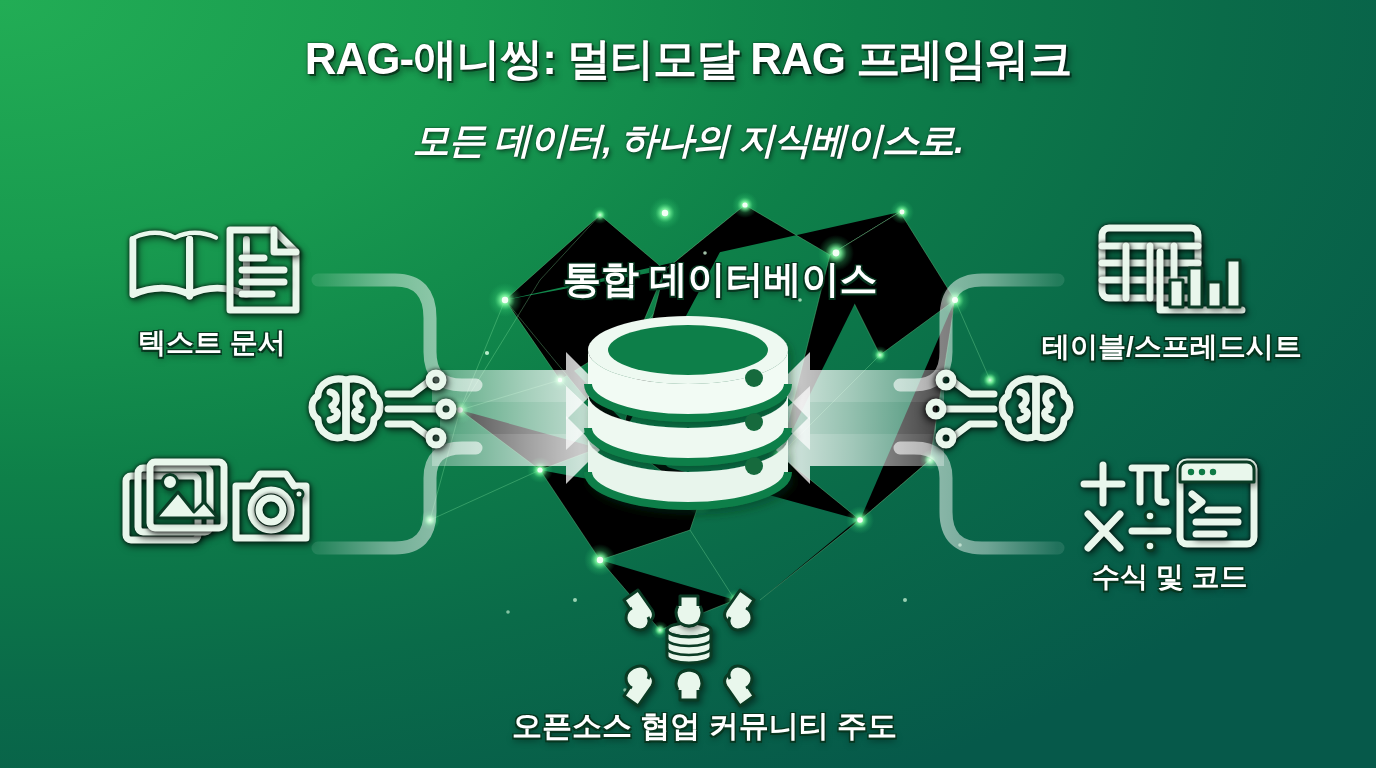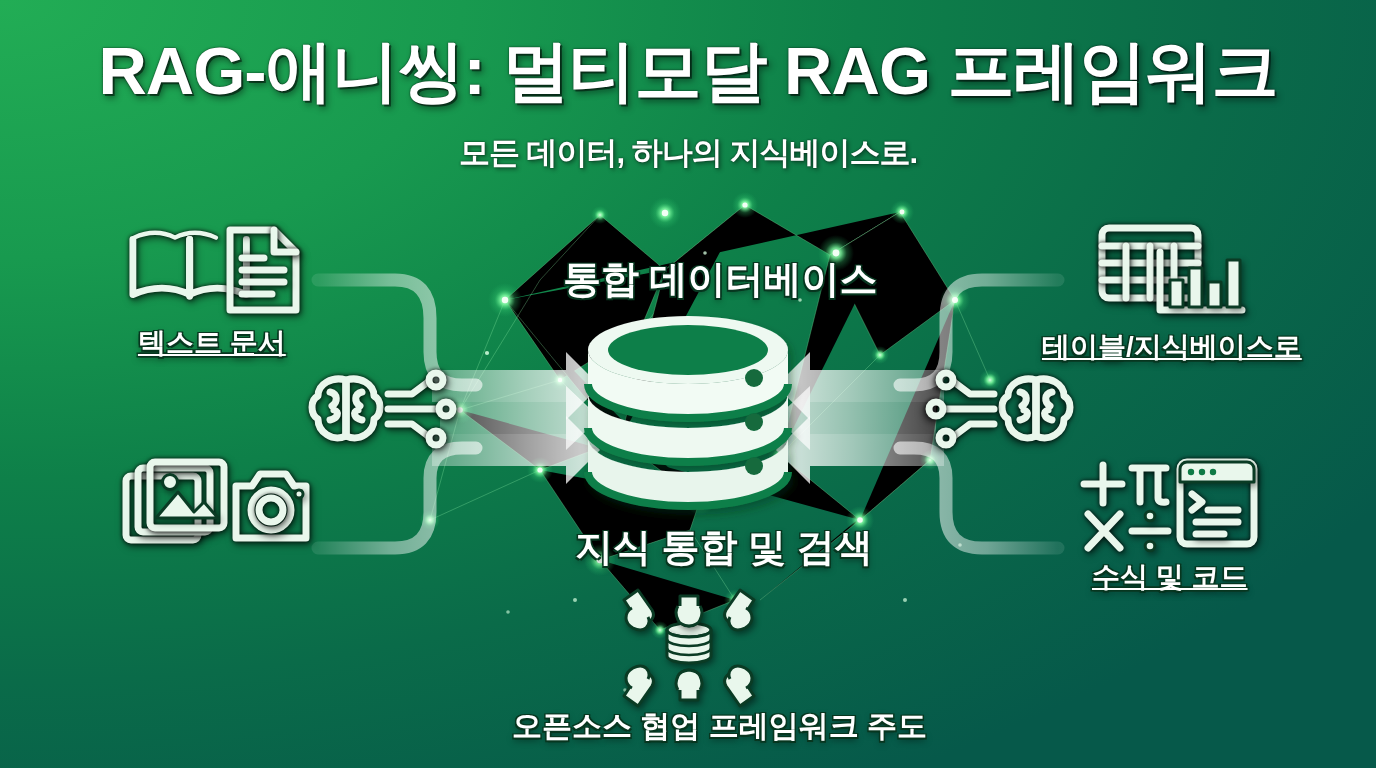--- a/index.html
+++ b/index.html
@@ -27,35 +27,35 @@
     left:0; right:0;
     text-align:center;
     color:#ffffff;
     font-weight:bold;
     letter-spacing:-1px;
     text-shadow:
        0 0 2px rgba(0,0,0,.75),
        2px 2px 0 rgba(0,0,0,.45),
        3px 4px 7px rgba(0,0,0,.45);
   }
-  #page-title{ top:36px; font-size:67px; line-height:1.05; }
-  #page-subtitle{ top:132px; font-size:31px; font-weight:bold;
-      text-shadow:0 0 2px rgba(0,0,0,.7), 2px 2px 4px rgba(0,0,0,.45); }
+  #page-title{ top:36px; font-size:44px; line-height:1.05; }
+  #page-subtitle{ top:116px; font-size:37px; font-weight:bold;
+      text-shadow:0 0 2px rgba(0,0,0,.7), 2px 2px 4px rgba(0,0,0,.45);font-style:italic; }
 
   .node-label{
     position:absolute;
     color:#ffffff;
     font-weight:bold;
     white-space:nowrap;
     text-shadow:
       -1.5px -1.5px 0 #07361f, 1.5px -1.5px 0 #07361f,
       -1.5px  1.5px 0 #07361f, 1.5px  1.5px 0 #07361f,
       0 3px 6px rgba(0,0,0,.5);
   }
-  .corner-label{ font-size:28px;text-decoration:underline; }
+  .corner-label{ font-size:28px; }
   .center-label{ font-size:38px; }
   .bottom-label{ font-size:30px; }
 
   .icon-wrap{ position:absolute; }
   svg{ display:block; overflow:visible; }
   .stroke-ico{
     fill:none;
     stroke:#e9f7ec;
     stroke-width:7;
     stroke-linecap:round;
@@ -264,21 +264,21 @@
       </g>
       <g>
         <path class="stroke-ico" stroke-width="7" d="M64 28 V86 H146"></path>
         <rect class="fill-ico" stroke-width="0" x="74" y="56" width="13" height="27"></rect>
         <rect class="fill-ico" stroke-width="0" x="93" y="44" width="13" height="39"></rect>
         <rect class="fill-ico" stroke-width="0" x="112" y="58" width="13" height="25"></rect>
         <rect class="fill-ico" stroke-width="0" x="131" y="36" width="13" height="47"></rect>
       </g>
     </svg>
   </div>
-  <div class="node-label corner-label" style="left:1042px; top:328px;">테이블/지식베이스로</div>
+  <div class="node-label corner-label" style="left:1042px; top:328px;">테이블/스프레드시트</div>
 
   <div class="icon-wrap" style="left:1078px; top:456px;">
     <svg width="180" height="100" viewBox="0 0 180 100">
       <g>
         <path class="stroke-ico" stroke-width="8" d="M6 28 H44 M25 9 V47"></path>
       </g>
       <g>
         <path class="stroke-ico" stroke-width="7" d="M54 12 H88 M62 12 V46 M80 12 V42 Q80 47 88 46"></path>
       </g>
       <g>
@@ -374,21 +374,20 @@
         <path fill="none" stroke="#0f7f48" stroke-width="8" d="M10 118 a100 34 0 0 0 200 0"></path>
         <path fill="none" stroke="#0f7f48" stroke-width="8" d="M10 162 a100 34 0 0 0 200 0"></path>
 
         <circle cx="176" cy="68" r="9" fill="#126b3e"></circle>
         <circle cx="176" cy="112" r="9" fill="#126b3e"></circle>
         <circle cx="176" cy="156" r="9" fill="#126b3e"></circle>
       </g>
     </svg>
   </div>
 
-  <div class="node-label center-label" style="left:575px; top:522px;">지식 통합 및 검색</div>
 
   <div class="icon-wrap" style="left:616px; top:592px;">
     <svg width="146" height="112" viewBox="0 0 146 112">
 
       <g>
         <ellipse class="fill-ico" stroke-width="2.5" cx="73" cy="38" rx="22" ry="7"></ellipse>
         <path class="fill-ico" stroke-width="2.5" d="M51 38 v26 a22 7 0 0 0 44 0 v-26 a22 7 0 0 1 -44 0 z"></path>
         <path fill="none" stroke="#0a3b24" stroke-width="2.5" d="M51 47 a22 7 0 0 0 44 0"></path>
         <path fill="none" stroke="#0a3b24" stroke-width="2.5" d="M51 56 a22 7 0 0 0 44 0"></path>
       </g>
@@ -417,15 +416,15 @@
         <path d="M8 104 L22 114 L36 94 q4 -7 -3 -12 q-7 -5 -12 2 z"></path>
         <path d="M16 96 q-6 -3 -6 -10 q0 -6 7 -10 q8 -4 13 0 q5 5 2 11"></path>
       </g>
 
       <g class="fill-ico" stroke-width="2.5">
         <path d="M138 104 L124 114 L110 94 q-4 -7 3 -12 q7 -5 12 2 z"></path>
         <path d="M130 96 q6 -3 6 -10 q0 -6 -7 -10 q-8 -4 -13 0 q-5 5 -2 11"></path>
       </g>
     </svg>
   </div>
-  <div class="node-label bottom-label" style="left:512px; top:706px;">오픈소스 협업 프레임워크 주도</div>
+  <div class="node-label bottom-label" style="left:512px; top:706px;">오픈소스 협업 커뮤니티 주도</div>
 
 </div>
 
 </body></html>

